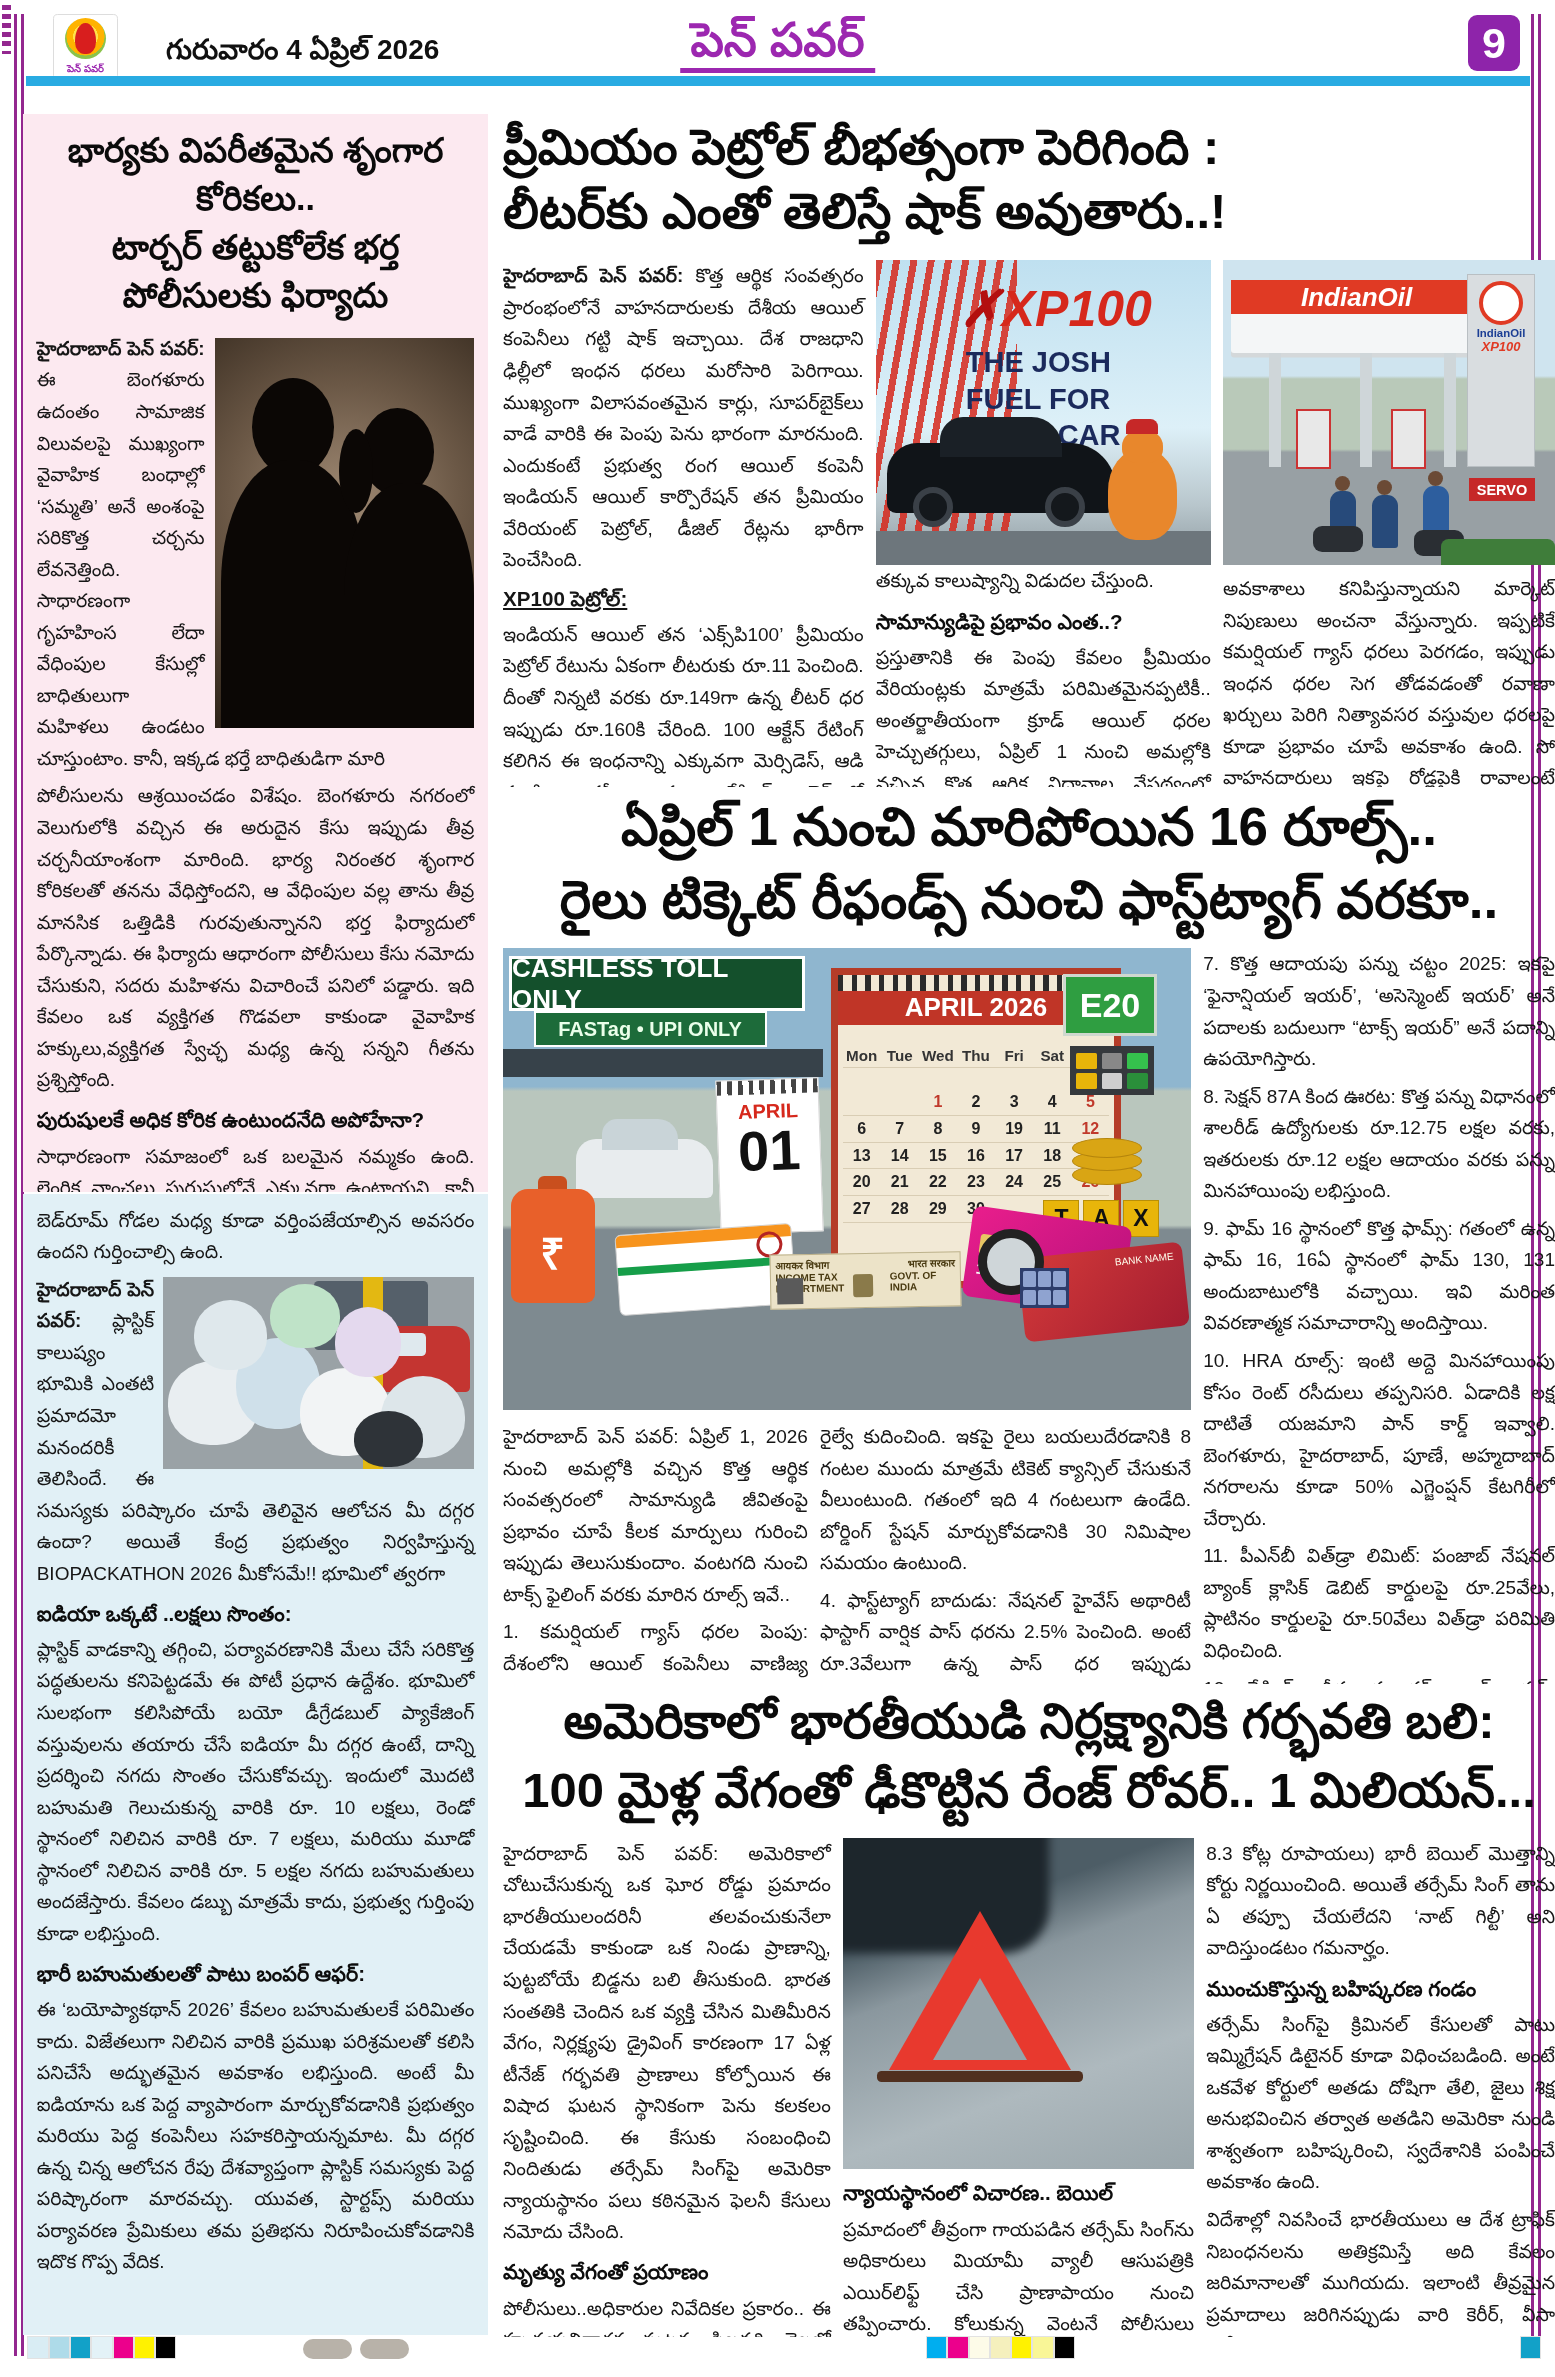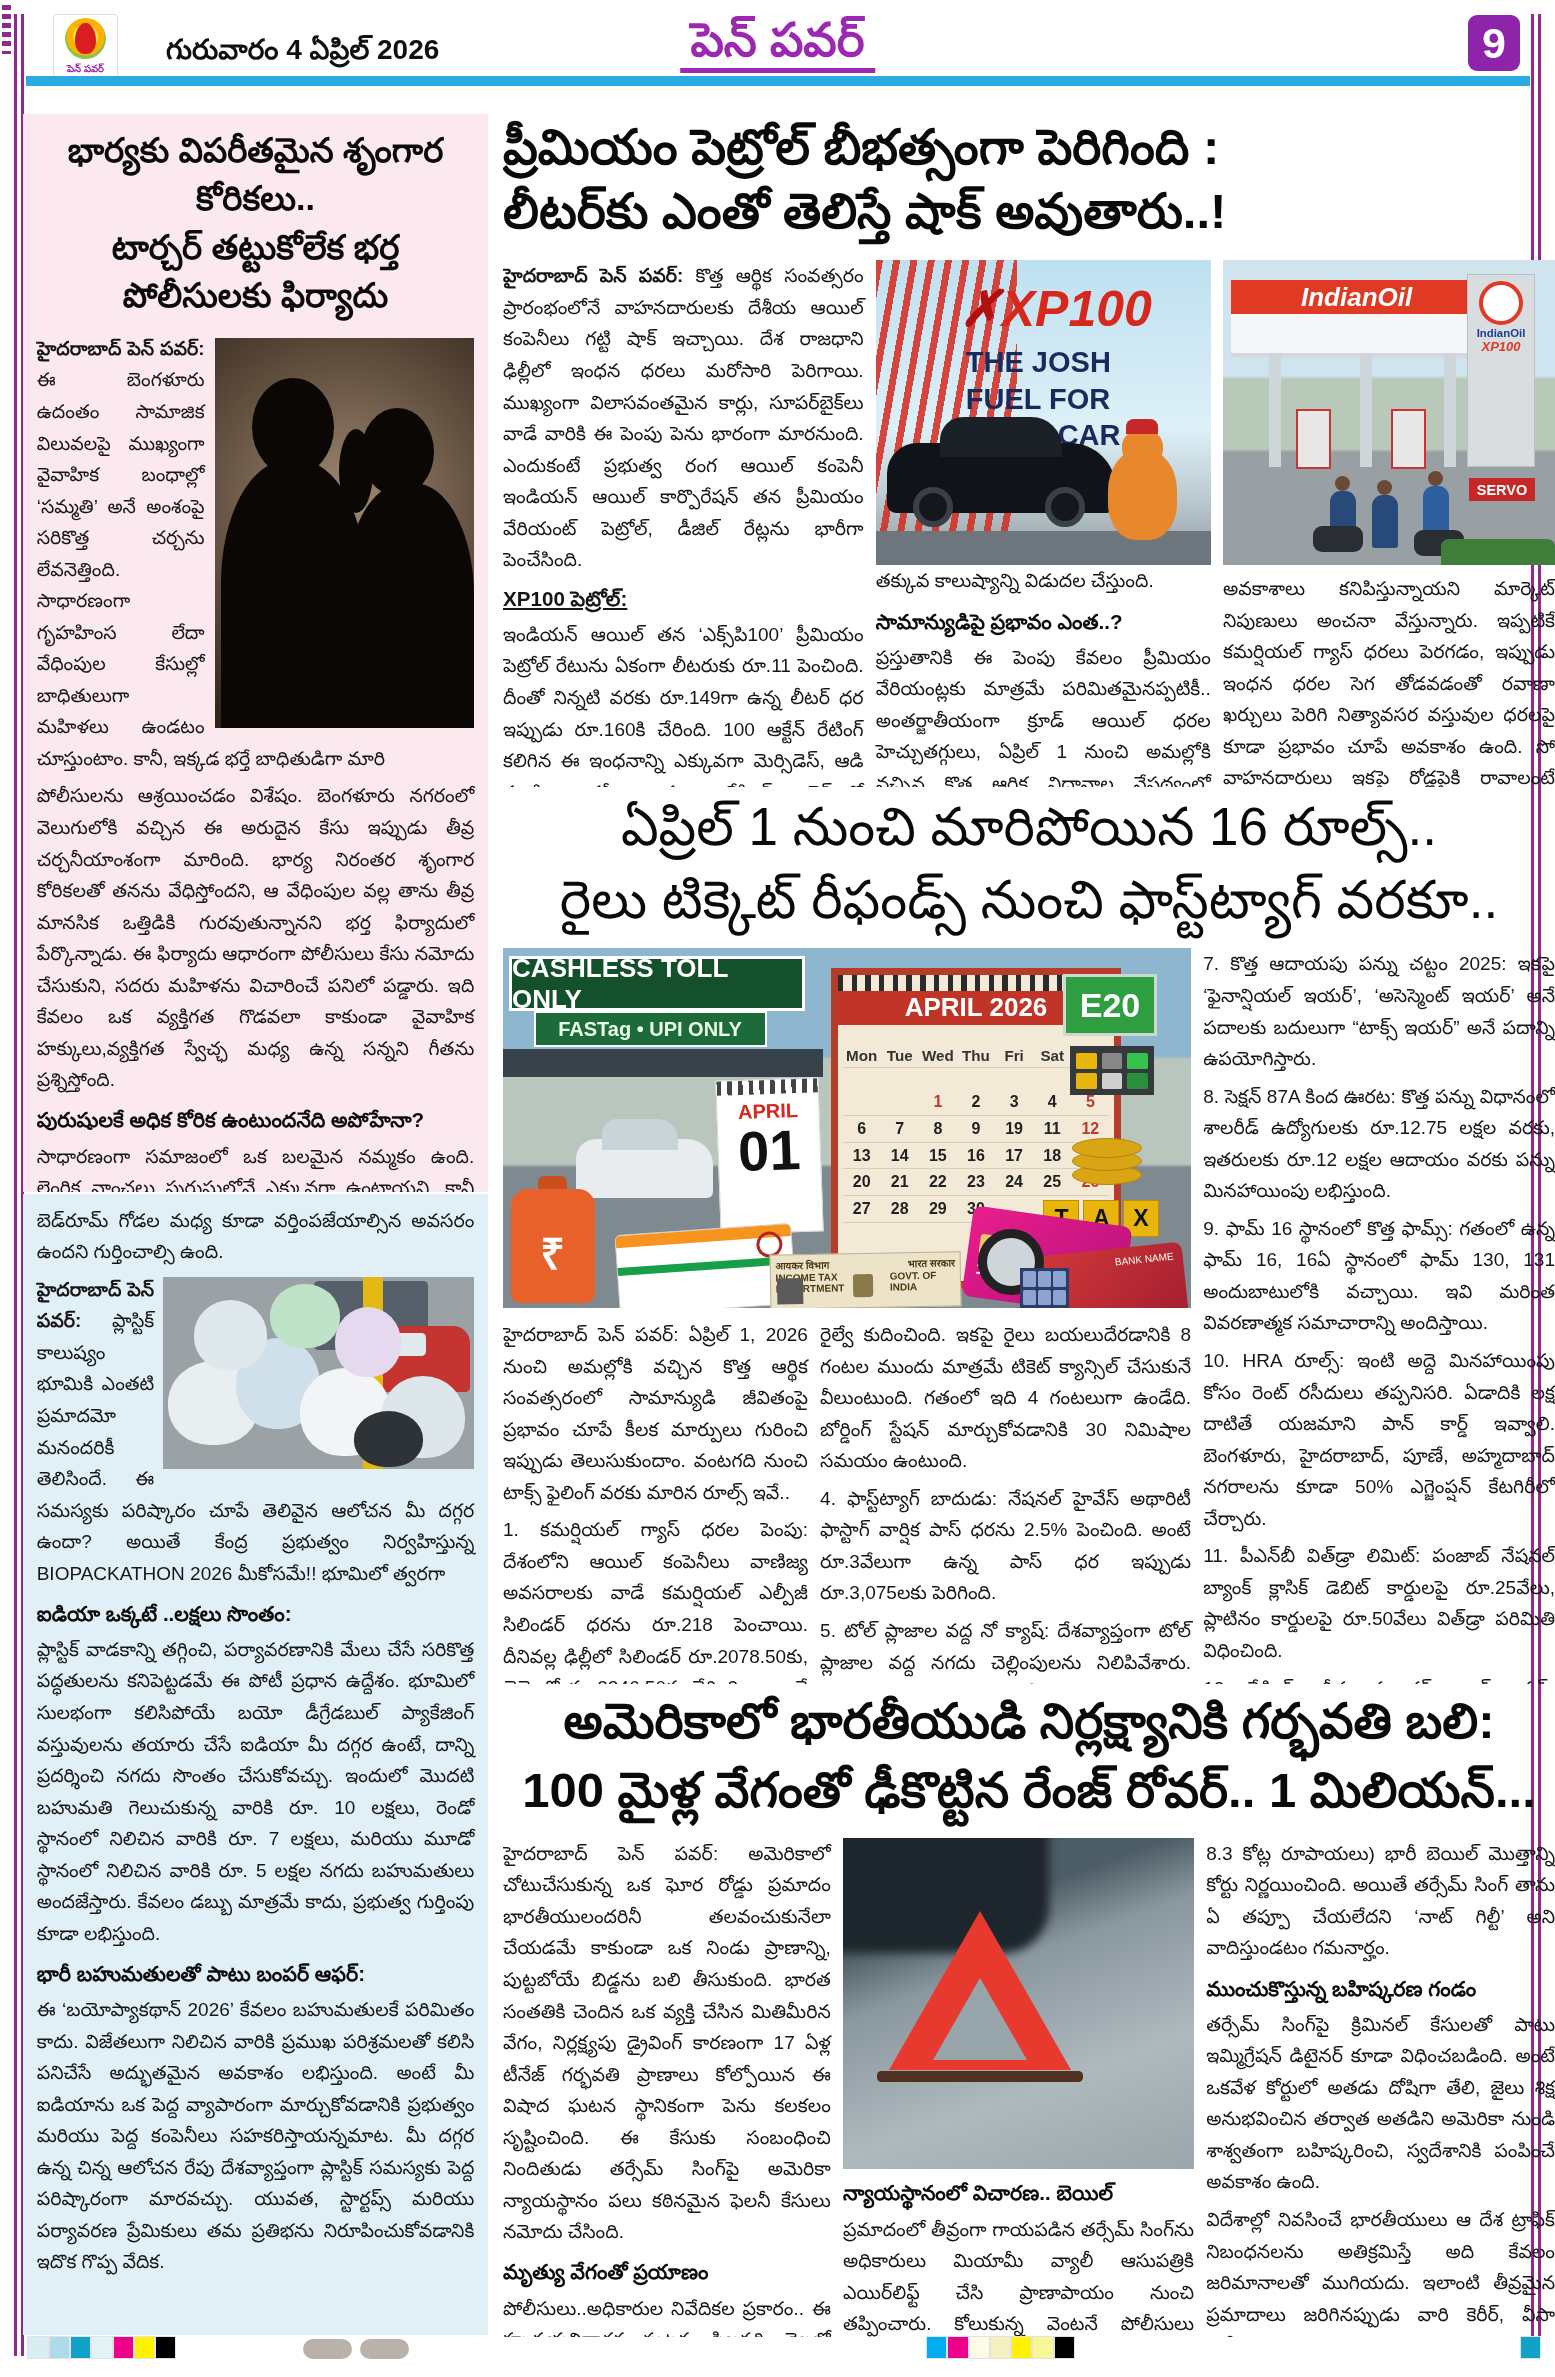--- a/index.html
+++ b/index.html
@@ -82,28 +82,28 @@
   .io-pole{position:absolute;right:20px;top:13.7px;width:66px;height:191px;background:#d9dde0;border:1.5px solid #b9bfc3;}
   .io-logo{width:44px;height:44px;border-radius:50%;background:#fff;border:4.6px solid #e03a24;margin:6.1px auto 1.5px auto;box-sizing:border-box;}
   .io-pole .t1{font-size:11.4px;font-weight:bold;color:#1b3e94;text-align:center;}
   .io-pole .t2{font-size:13px;font-weight:800;color:#e03a24;text-align:center;font-style:italic;}
   .io-servo{position:absolute;right:20px;top:218px;width:66px;height:23px;background:#c62828;color:#fff;
       font-size:14.5px;font-weight:800;display:flex;align-items:center;justify-content:center;}
   .io-hedge{position:absolute;right:0;bottom:0;width:114px;height:26px;background:#3f7d3a;border-radius:7.6px 7.6px 0 0;}
   .io-bike{position:absolute;width:50px;height:26px;background:#2a2e33;border-radius:9.1px;bottom:13.7px;}
   
   .art-rules{left:503px;top:790px;width:1052px;height:894px;}
-  .art-rules .hl{font-size:53px;font-weight:400;line-height:1.38;text-align:center;color:#0a0a0a;}
+  .art-rules .hl{font-size:53px;font-weight:700;line-height:1.38;text-align:center;color:#0a0a0a;}
   .rules-body{display:flex;gap:12.2px;margin-top:12.2px;}
   .rules-left{width:688px;}
   .rules-c3{width:352px;}
   .rules-cols{display:flex;gap:12.2px;margin-top:10.7px;}
   .rules-cA{width:305px;}
   .rules-cB{width:371px;}
-  .rules-img{position:relative;width:688px;height:360px;overflow:hidden;
+  .rules-img{position:relative;width:688px;height:462px;overflow:hidden;
       background:linear-gradient(180deg,#8fb6cf 0 30%,#b9c6bd 31% 60%,#7e8a90 61% 100%);}
   .toll-sign{position:absolute;left:6.1px;top:7.6px;width:290px;height:49px;background:#14502c;border:3px solid #fff;
       color:#fff;font-size:26px;font-weight:800;display:flex;align-items:center;justify-content:center;}
   .toll-sign2{position:absolute;left:30.5px;top:63px;width:229px;height:32px;background:#1d6b3a;border:2.3px solid #fff;
       color:#eaffea;font-size:20px;font-weight:bold;display:flex;align-items:center;justify-content:center;}
   .toll-gantry{position:absolute;left:0;top:101px;width:320px;height:27.4px;background:#37424a;}
   .toll-car{position:absolute;left:73px;top:191px;width:137px;height:59px;background:#e8ecee;border-radius:20px 26px 6.1px 6.1px;}
   .toll-car::before{content:"";position:absolute;left:26px;top:-20px;width:76px;height:30.5px;background:#c9d4d8;border-radius:15.2px 20px 0 0;}
   .toll-cone{position:absolute;width:20px;height:30.5px;background:repeating-linear-gradient(180deg,#e86a1e 0 7.6px,#fff 7.6px 13.7px);
       clip-path:polygon(50% 0,88% 100%,12% 100%);}

